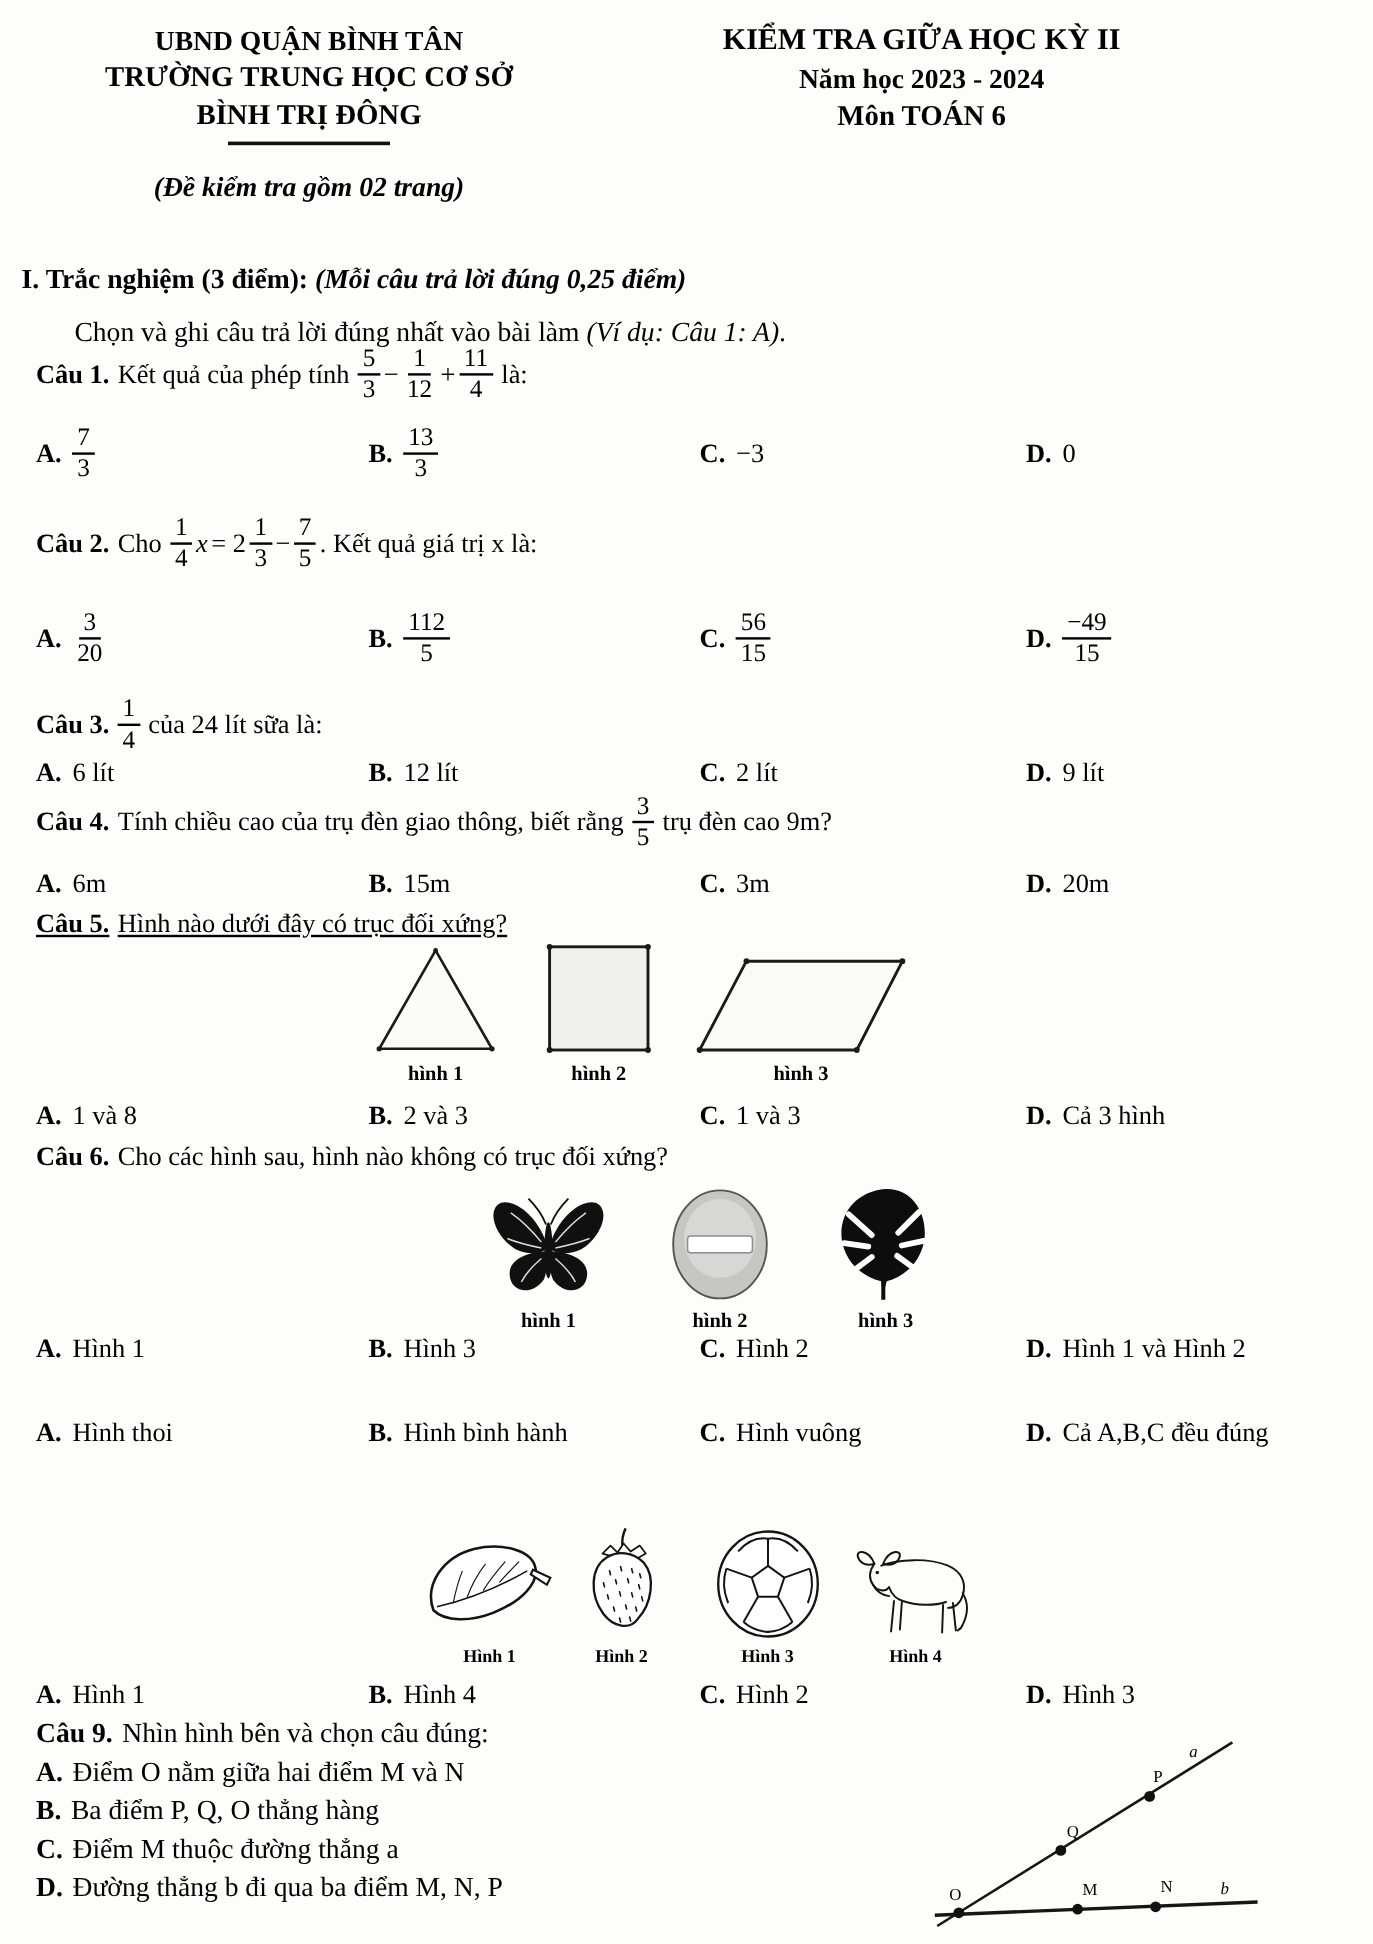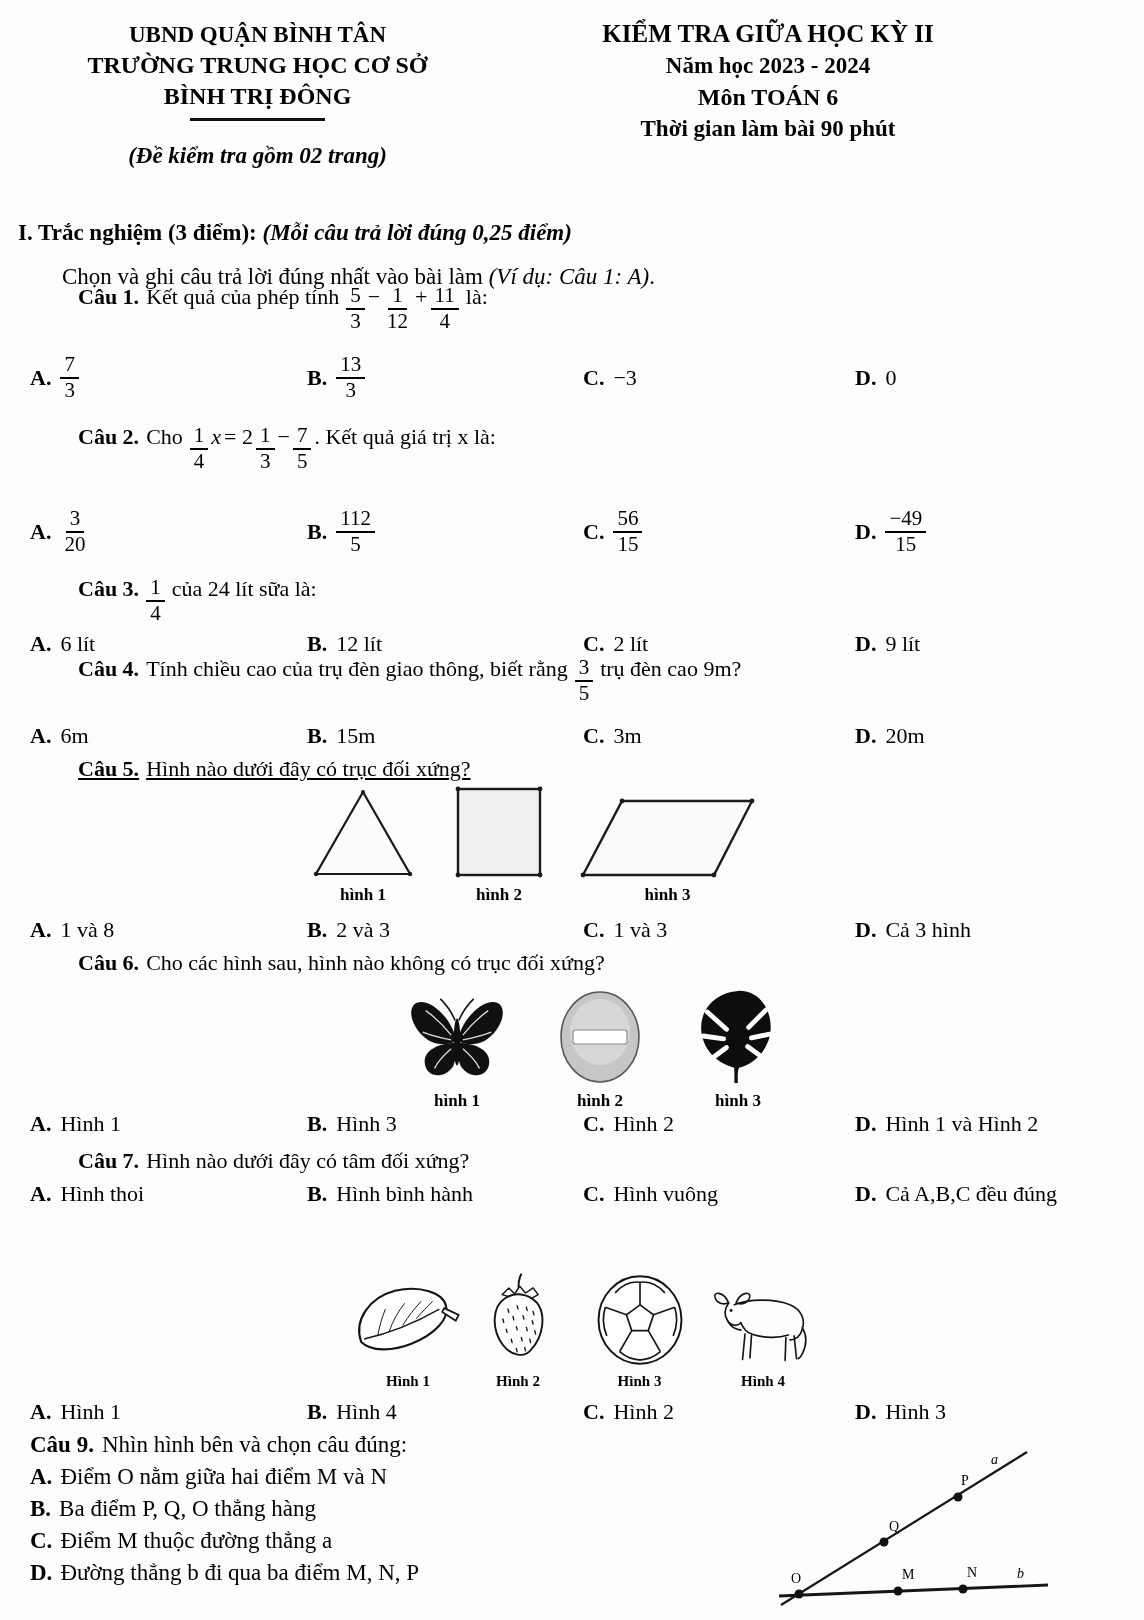--- a/index.html
+++ b/index.html
@@ -21,21 +21,21 @@
   .h-right .r4 { font-size:23px; margin-top:5px; }
 
   
   .sec-head { position:absolute; left:18px; top:220px; font-size:23px; }
   .sec-head .b { font-weight:bold; }
   .sec-head .i { font-style:italic; }
   .instruction { position:absolute; left:62px; top:264px; font-size:23px; }
   .instruction .i { font-style:italic; }
 
   
-  .stem { position:absolute; left:30px; display:flex; align-items:flex-start; gap:7px; font-size:22px; white-space:nowrap;margin-left:48px; }
+  .stem { position:absolute; left:30px; display:flex; align-items:center; gap:7px; font-size:22px; white-space:nowrap; }
   .ql { font-weight:bold; }
   .tight { margin-left:-4px; }
 
   
   .frac { display:inline-flex; flex-direction:column; align-items:center; font-size:21px; line-height:1.12; }
   .frac .fn { display:block; padding:0 4px 0; border-bottom:2px solid #000; text-align:center; }
   .frac .fd { display:block; padding:0 4px; text-align:center; }
   .var { font-style:italic; }
 
   
@@ -64,21 +64,20 @@
     <div class="l1">UBND QUẬN BÌNH TÂN</div>
     <div class="l2">TRƯỜNG TRUNG HỌC CƠ SỞ</div>
     <div class="l3">BÌNH TRỊ ĐÔNG</div>
     <div class="h-divider"></div>
     <div class="h-note">(Đề kiểm tra gồm 02 trang)</div>
   </div>
   <div class="h-right">
     <div class="r1">KIỂM TRA GIỮA HỌC KỲ II</div>
     <div class="r2">Năm học 2023 - 2024</div>
     <div class="r3">Môn TOÁN 6</div>
-    <div class="r4">Thời gian làm bài 90 phút</div>
   </div>
 
   <div class="sec-head">
     <span class="b">I. Trắc nghiệm (3 điểm):</span>
     <span class="b i">(Mỗi câu trả lời đúng 0,25 điểm)</span>
   </div>
   <div class="instruction">
     <span>Chọn và ghi câu trả lời đúng nhất vào bài làm </span><span class="i">(Ví dụ: Câu 1: A)</span><span>.</span>
   </div>
 
@@ -359,24 +358,20 @@
     <div class="opt">
         <span class="ol">C.</span>
         <span>Hình 2</span>
       </div>
     <div class="opt">
         <span class="ol">D.</span>
         <span>Hình 1 và Hình 2</span>
       </div>
   </div>
 
-  <div class="stem" style="top:1148px;height:28px;">
-    <span class="ql">Câu 7.</span>
-    <span>Hình nào dưới đây có tâm đối xứng?</span>
-  </div>
   <div class="row" style="top:1180px;height:28px;">
     <div class="opt">
         <span class="ol">A.</span>
         <span>Hình thoi</span>
       </div>
     <div class="opt">
         <span class="ol">B.</span>
         <span>Hình bình hành</span>
       </div>
     <div class="opt">

